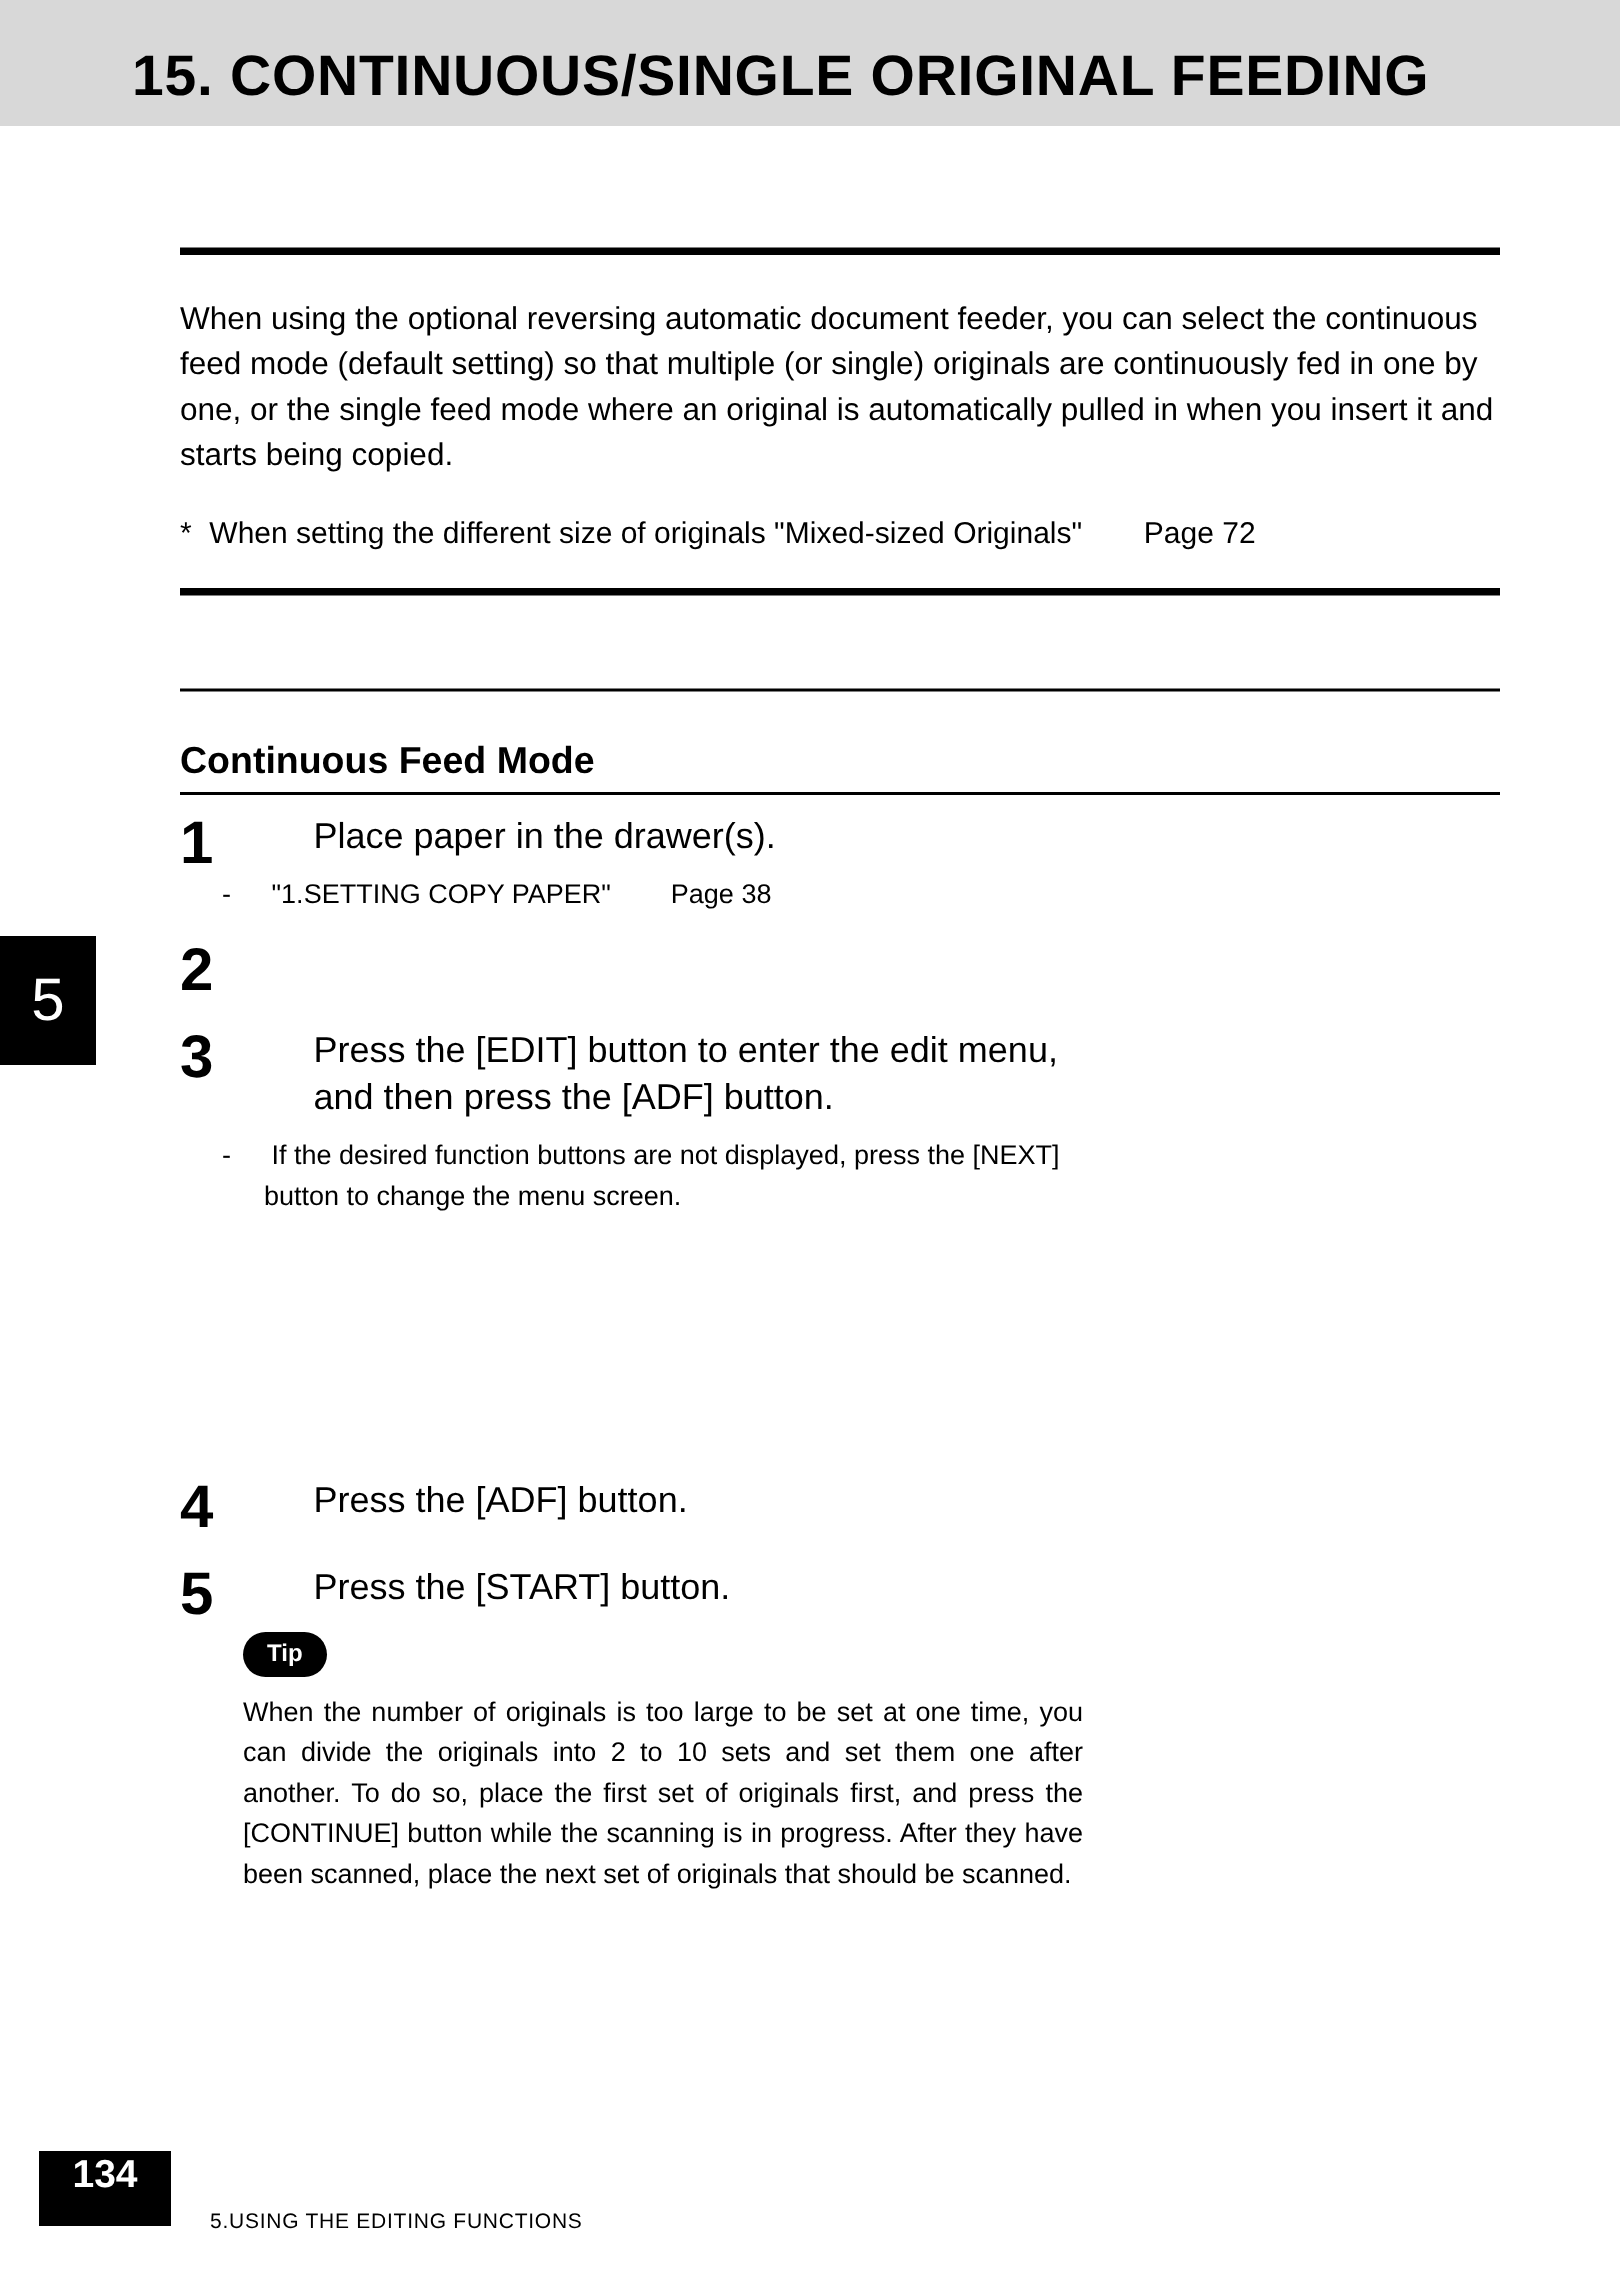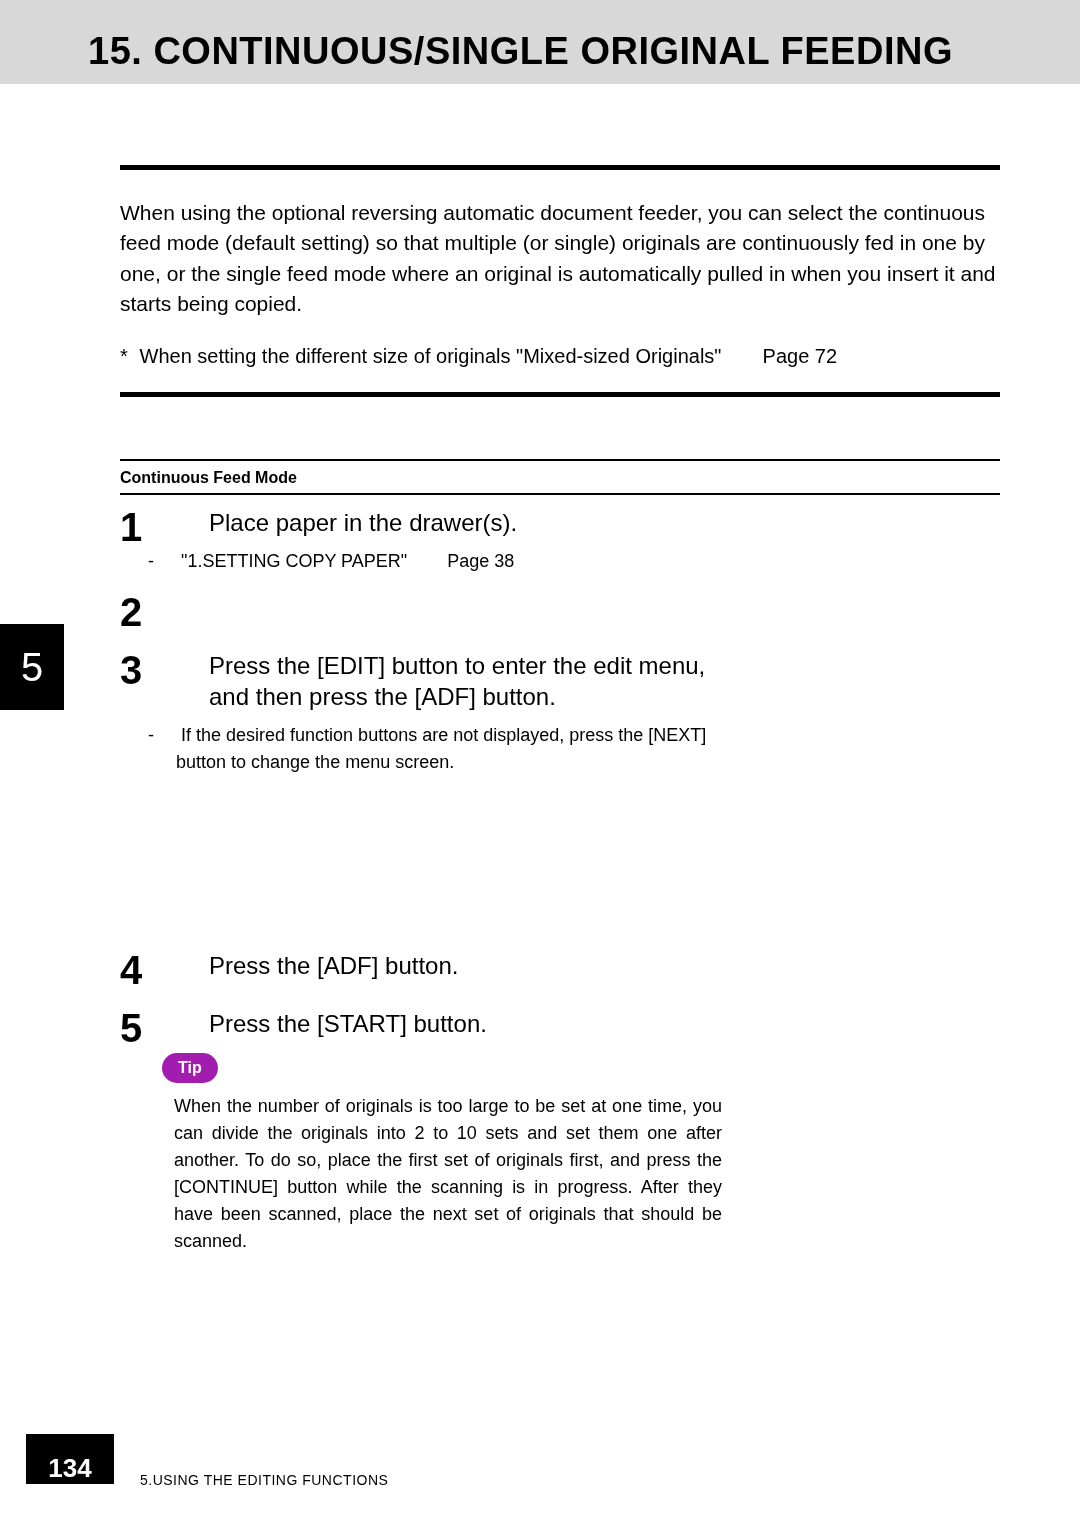--- a/index.html
+++ b/index.html
@@ -10,37 +10,37 @@
   .content { position: absolute; left: 120px; top: 165px; width: 880px; }
   .thick-rule { height: 5px; background: #000; margin-bottom: 28px; }
   .thick-rule.mt { margin-top: 22px; margin-bottom: 0; }
   .intro { font-size: 21px; line-height: 1.45; margin-bottom: 22px; }
   .footnote { font-size: 20px; line-height: 1.4; }
   .footnote .star { display: inline-block; width: 14px; }
   .ref-gap { display: inline-block; width: 30px; }
   .section-gap { height: 62px; }
   .subheader-block { margin-bottom: 12px; }
   .sub-rule { height: 2px; background: #000; }
-  .subheader { font-size: 16px; font-weight: 700; padding: 8px 0 6px 0; }
+  .subheader { font-size: 25px; font-weight: 700; padding: 8px 0 6px 0; margin-top: 24px; }
   .steps { }
   .step { display: flex; align-items: flex-start; margin-top: 10px; }
   .step-num { font-size: 40px; font-weight: 700; line-height: 1; width: 42px; flex: 0 0 42px; text-align: left; padding-top: 0; }
   .step-body { max-width: 560px; }
   .step-title { font-size: 24px; font-weight: 400; line-height: 1.3; margin-left: 47px; }
   .step-note { font-size: 18px; line-height: 1.45; margin-top: 10px; text-indent: -14px; padding-left: 14px; }
   .step-note .dash { display: inline-block; width: 14px; }
   .step-note .z { display: inline-block; width: 14px; }
-  .tip-badge { display: inline-block; background: #a21caf; color: #fff; font-size: 16px; font-weight: 700; padding: 6px 16px; border-radius: 16px; margin-top: 14px; margin-bottom: 10px; }
-  .tip-text { font-size: 18px; line-height: 1.5; max-width: 560px; text-align: justify; margin-left: 12px; }
+  .tip-badge { display: inline-block; background: #000000; color: #fff; font-size: 16px; font-weight: 700; padding: 6px 16px; border-radius: 16px; margin-top: 14px; margin-bottom: 10px; }
+  .tip-text { font-size: 18px; line-height: 1.5; max-width: 560px; text-align: justify; }
   .step4-gap { height: 165px; }
 
   .chapter-tab { position: absolute; left: 0; top: 624px; width: 64px; height: 86px; background: #000; color: #fff; display: flex; align-items: center; justify-content: center; font-size: 40px; font-weight: 400; }
 
   .footer { position: absolute; left: 0; bottom: 0; width: 1080px; height: 110px; }
-  .page-box { position: absolute; left: 26px; bottom: 42px; width: 88px; height: 50px; background: #000; color: #fff; display: flex; align-items: flex-end; justify-content: center; font-size: 26px; font-weight: 700; }
+  .page-box { position: absolute; left: 26px; bottom: 42px; width: 88px; height: 50px; background: #000; color: #fff; display: flex; align-items: flex-start; justify-content: center; font-size: 26px; font-weight: 700; }
   .footer-text { position: absolute; left: 140px; bottom: 38px; font-size: 14px; letter-spacing: 0.5px; }
 </style>
 </head>
 <body>
 
 <div class="page">
 
   <div class="header-band">
     <div class="header-title">15. CONTINUOUS/SINGLE ORIGINAL FEEDING</div>
   </div>

